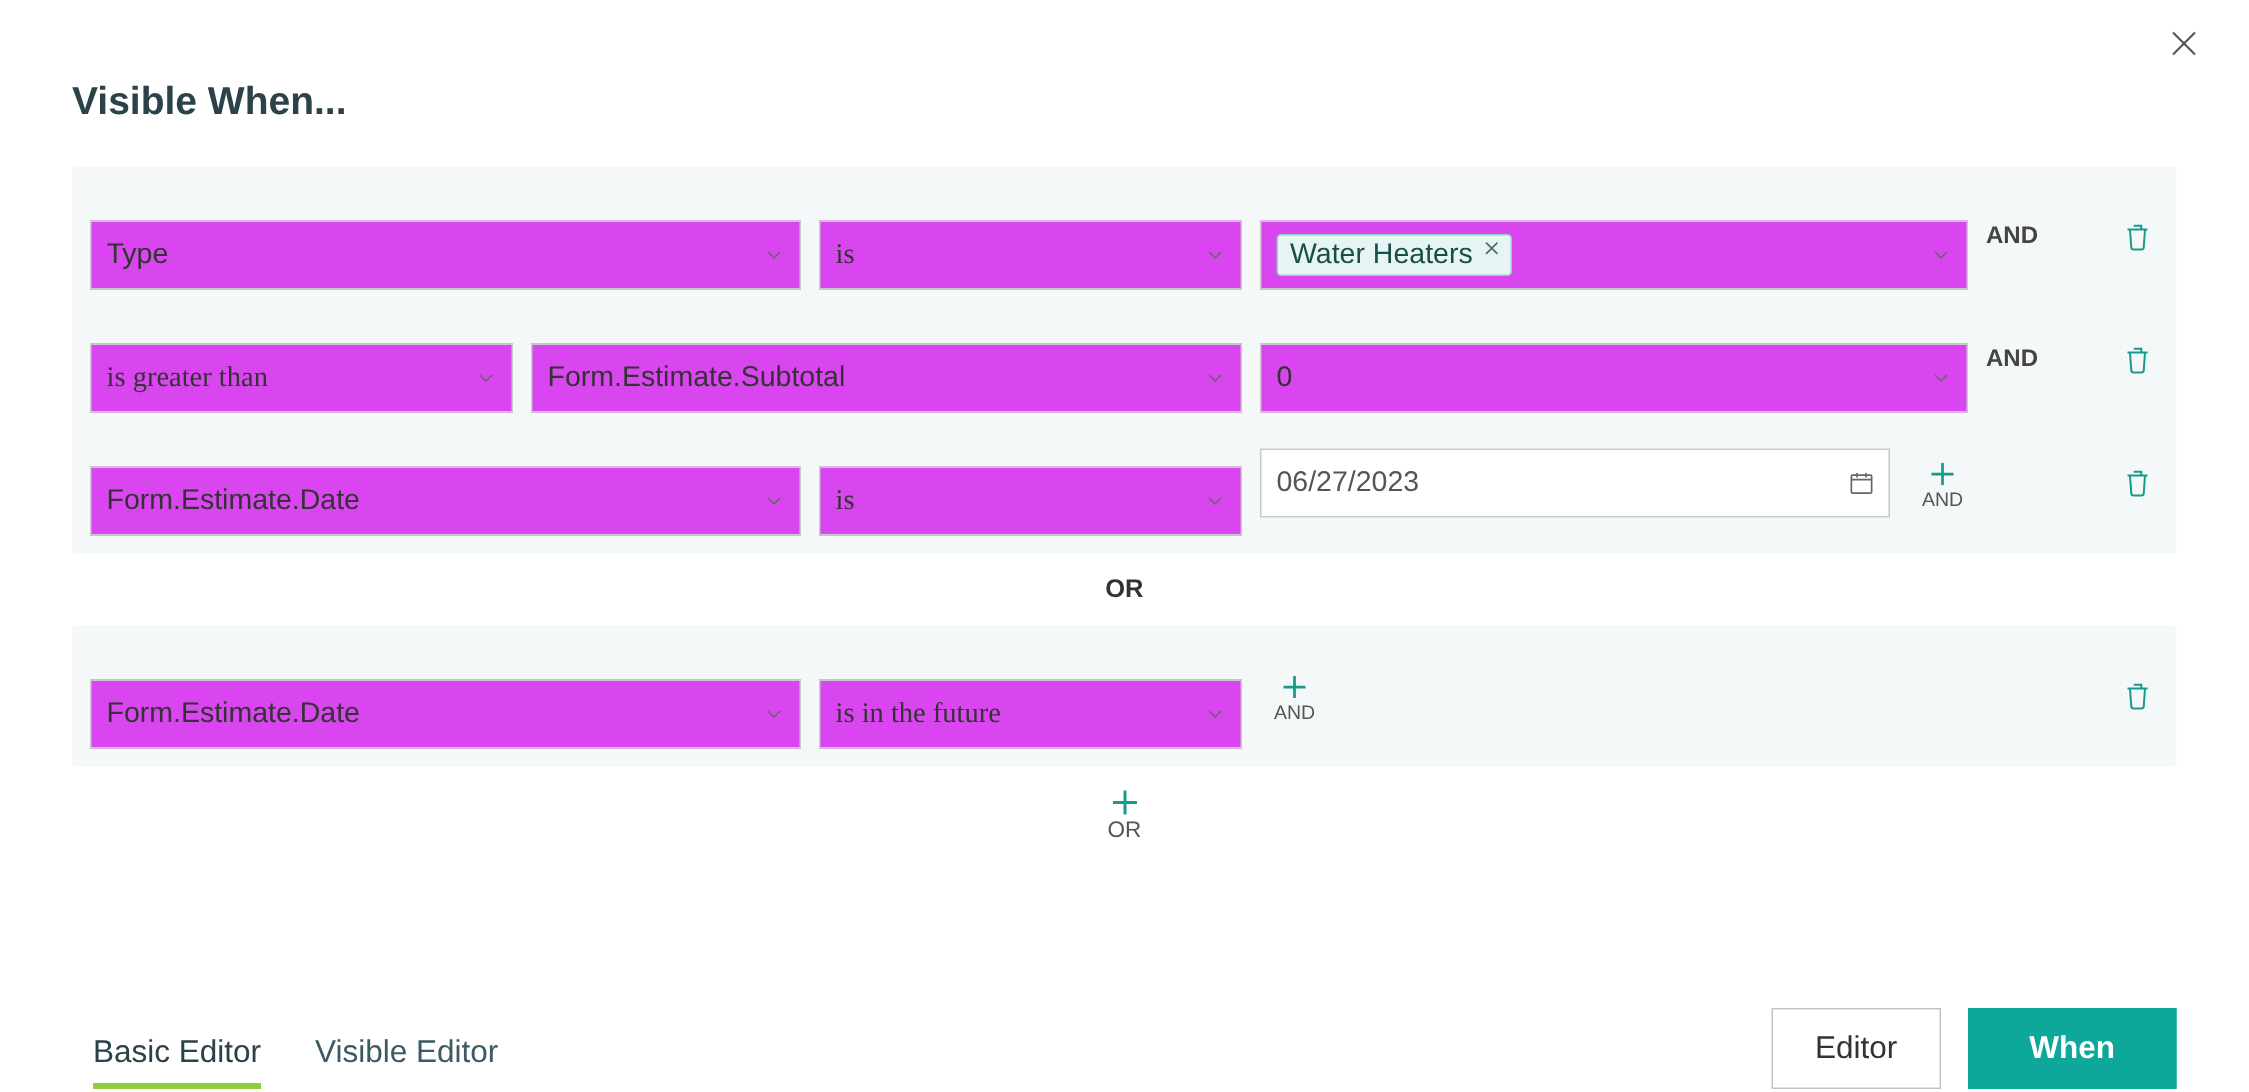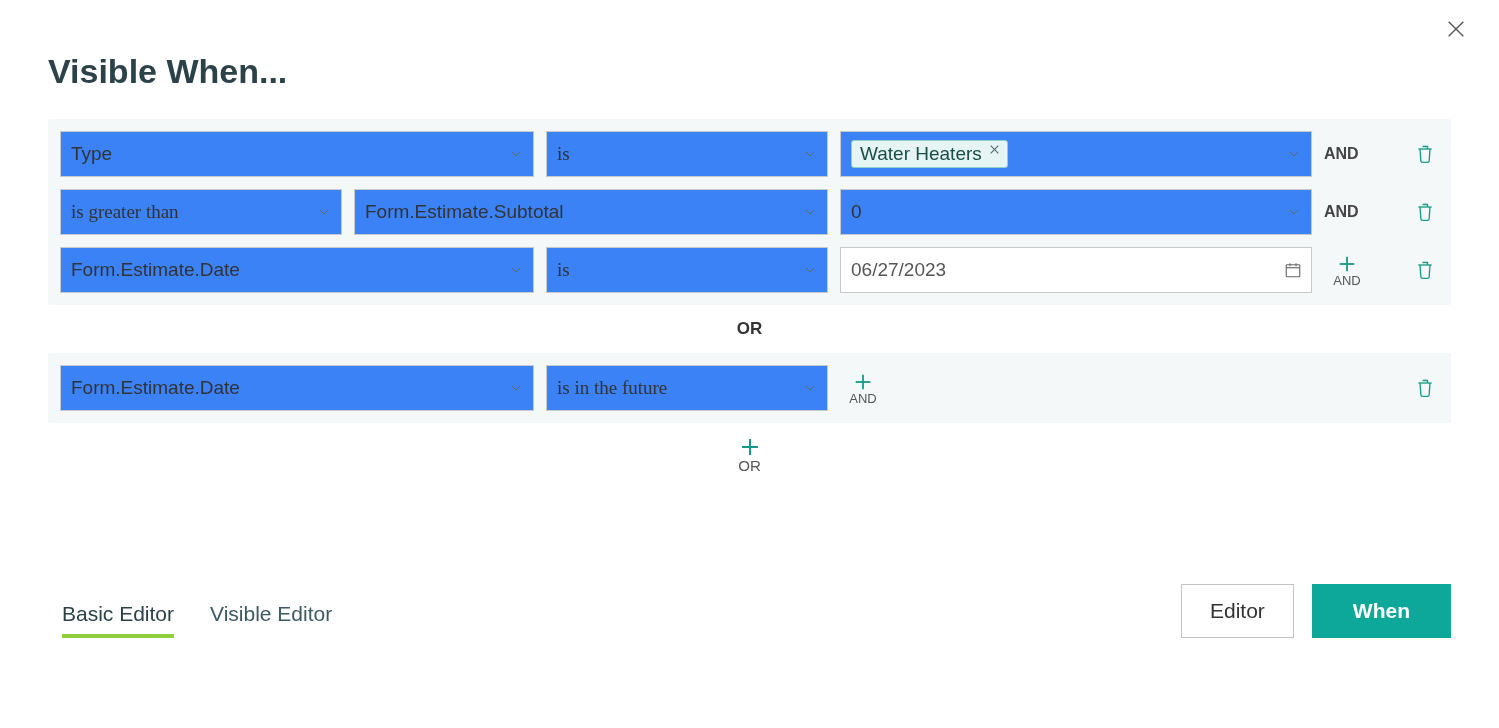--- a/index.html
+++ b/index.html
@@ -17,49 +17,50 @@
   }
   .close-x {
     position: absolute;
     top: 18px; right: 26px;
     width: 28px; height: 28px;
     cursor: pointer;
     color: #555;
   }
   .close-x svg { width: 22px; height: 22px; }
   h1.title {
-    font-size: 34px;
+    font-size: 26px;
     font-weight: 700;
     color: #2c4249;
     margin: 32px 0 28px 0;
   }
   .group {
     background: #f5f8f9;
     border-radius: 2px;
     padding: 12px 12px 12px 12px;
     margin-bottom: 8px;
   }
   .row {
     display: flex;
     align-items: center;
     gap: 12px;
     margin-bottom: 12px;
   }
   .row:last-child { margin-bottom: 0; }
   .select {
     position: relative;
-    background: #3b82f6;
+    background: #d946ef;
     border: 1px solid #c9c9c9;
     height: 46px;
     display: flex;
     align-items: center;
     padding: 0 34px 0 10px;
     font-size: 19px;
     color: #333;
     cursor: pointer;
+    margin-top: 24px;
   }
   .select .chev {
     position: absolute;
     right: 9px; top: 50%; transform: translateY(-50%);
     color: #666;
   }
   .select.field-col { width: 474px; }
   .select.op-col    { width: 282px; font-family: Liberation Serif, serif; }
   .select.val-col   { width: 472px; }
   .select .tag {
@@ -79,21 +80,21 @@
   .date-input {
     position: relative;
     background: #fff;
     border: 1px solid #c9c9c9;
     height: 46px;
     display: flex;
     align-items: center;
     padding: 0 34px 0 10px;
     font-size: 19px;
     color: #555;
-    width: 472px;
+    width: 420px;
   }
   .date-input .cal-icon {
     position: absolute;
     right: 9px; top: 50%; transform: translateY(-50%);
     color: #666;
   }
   .and-label {
     font-size: 16px;
     font-weight: 700;
     color: #444;

